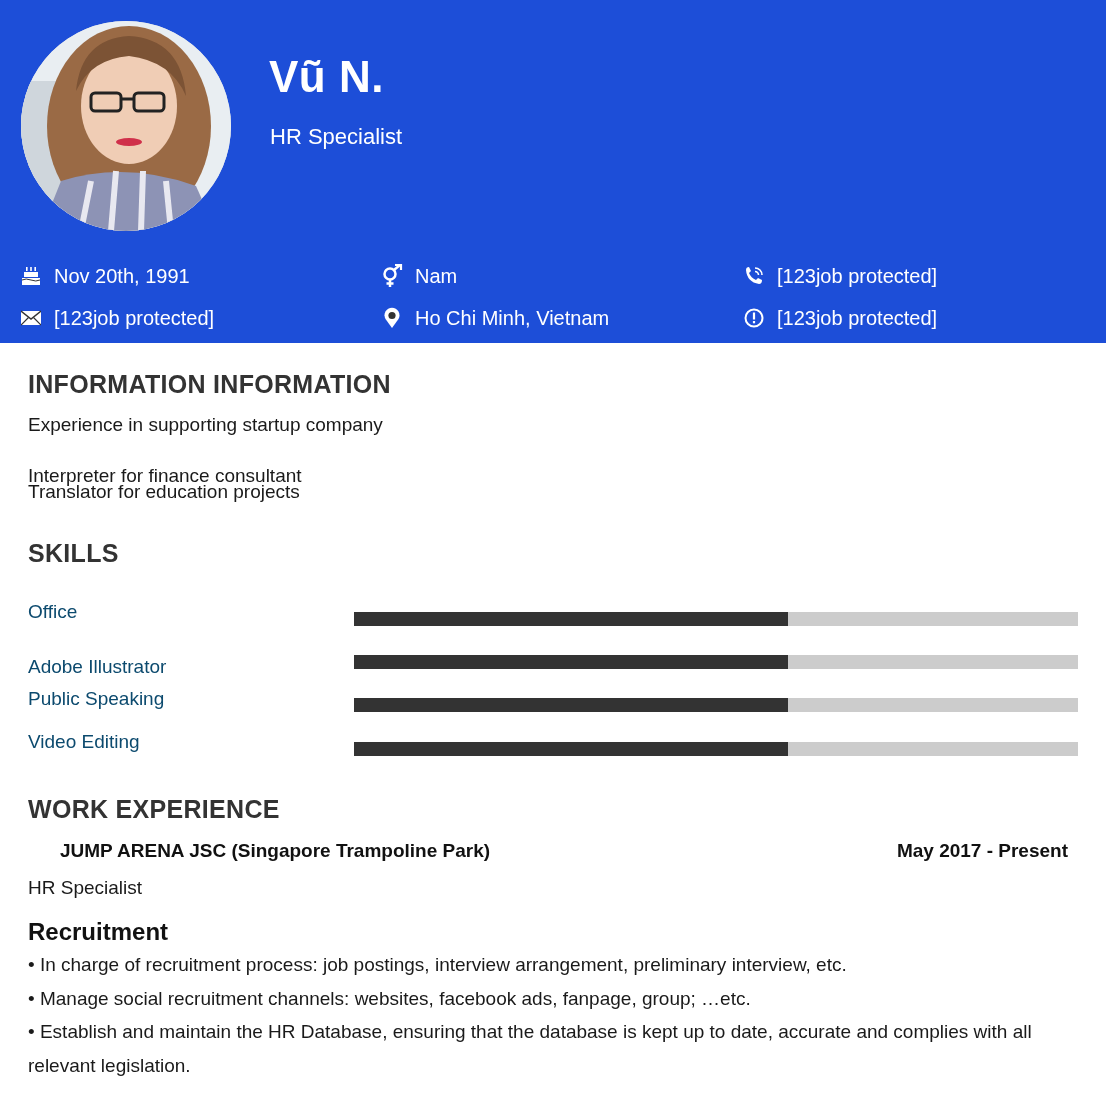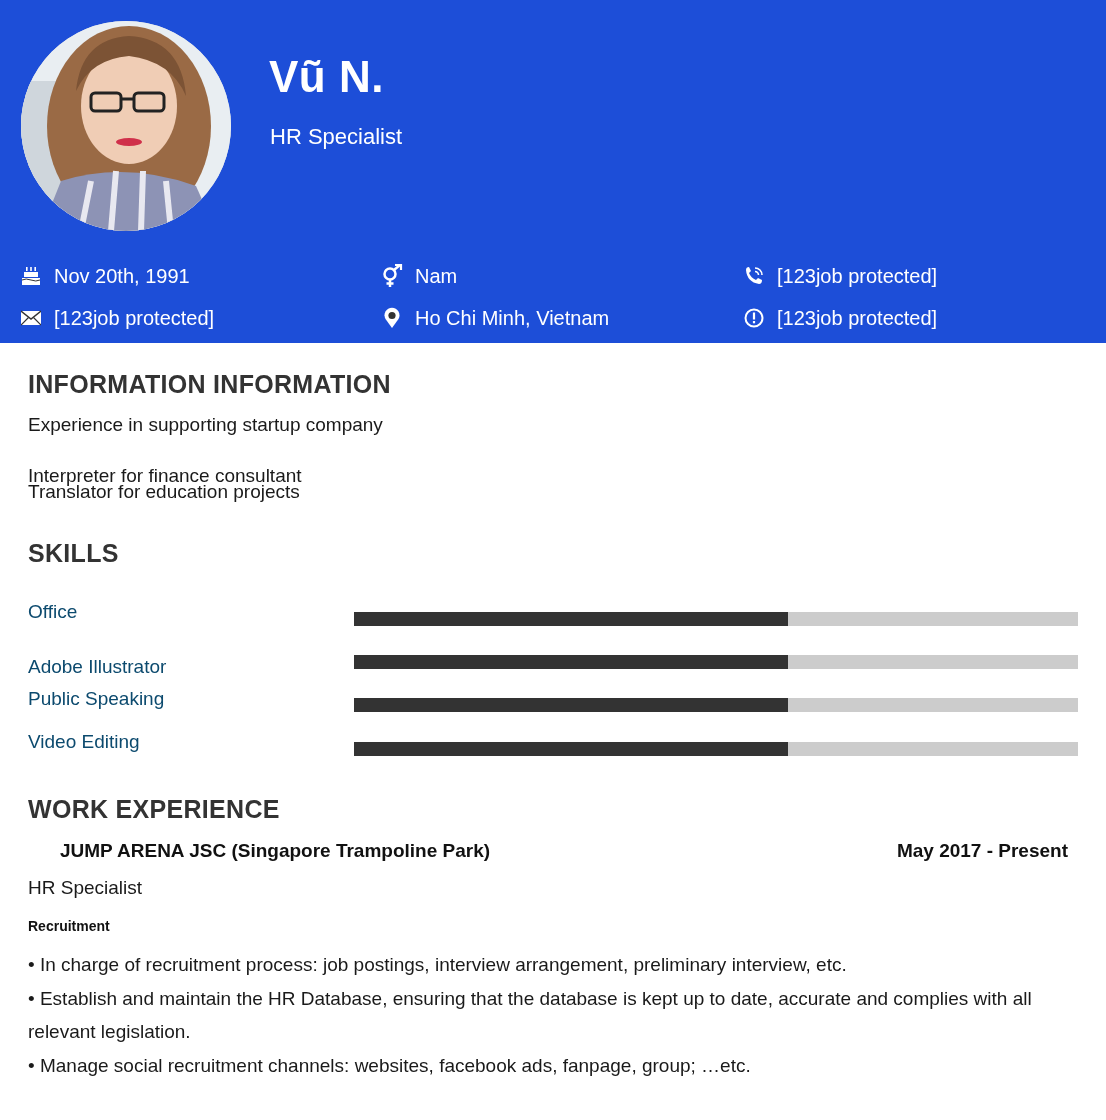--- a/index.html
+++ b/index.html
@@ -18,21 +18,21 @@
     .section-title { position: absolute; left: 28px; font-size: 25px; font-weight: bold; color: #333; letter-spacing: 0.3px; }
     .line { position: absolute; left: 28px; font-size: 19px; color: #1a1a1a; white-space: nowrap; }
 
     .skill-label { position: absolute; left: 28px; font-size: 19px; color: #0c4a6e; }
     .skill-bar { position: absolute; left: 354px; width: 724px; height: 14px; background: #cccccc; }
     .skill-fill { height: 100%; background: #333333; }
 
     .company { position: absolute; left: 28px; top: 840px; font-size: 19px; font-weight: bold; color: #111; margin-left: 32px; }
     .period { position: absolute; right: 38px; top: 840px; font-size: 19px; font-weight: bold; color: #111; text-align: right; }
     .role { position: absolute; left: 28px; top: 877px; font-size: 19px; color: #1a1a1a; }
-    .subhead { position: absolute; left: 28px; top: 918px; font-size: 14px; font-weight: bold; color: #111; }
+    .subhead { position: absolute; left: 28px; top: 918px; font-size: 24px; font-weight: bold; color: #111; }
     .bullets { position: absolute; left: 28px; top: 948px; width: 1052px; font-size: 19px; line-height: 33.5px; color: #1a1a1a; }
   </style>
 </head>
 <body>
 
 <div class="header">
   <div class="avatar">
     <svg width="210" height="210" viewBox="0 0 210 210">
       <rect width="210" height="210" fill="#e9eef2"></rect>
       <rect x="0" y="60" width="40" height="150" fill="#cfd6dc"></rect>
@@ -150,15 +150,15 @@
     <div class="skill-fill" style="width:60%;"></div>
   </div>
 
 <div class="section-title" style="top:795px;">WORK EXPERIENCE</div>
 <div class="company">JUMP ARENA JSC (Singapore Trampoline Park)</div>
 <div class="period">May 2017 - Present</div>
 <div class="role">HR Specialist</div>
 <div class="subhead">Recruitment</div>
 <div class="bullets">
   <div>• In charge of recruitment process: job postings, interview arrangement, preliminary interview, etc.</div>
+  <div>• Manage social recruitment channels: websites, facebook ads, fanpage, group; …etc.</div>
   <div>• Establish and maintain the HR Database, ensuring that the database is kept up to date, accurate and complies with all relevant legislation.</div>
-  <div>• Manage social recruitment channels: websites, facebook ads, fanpage, group; …etc.</div>
 </div>
 
 </body></html>

